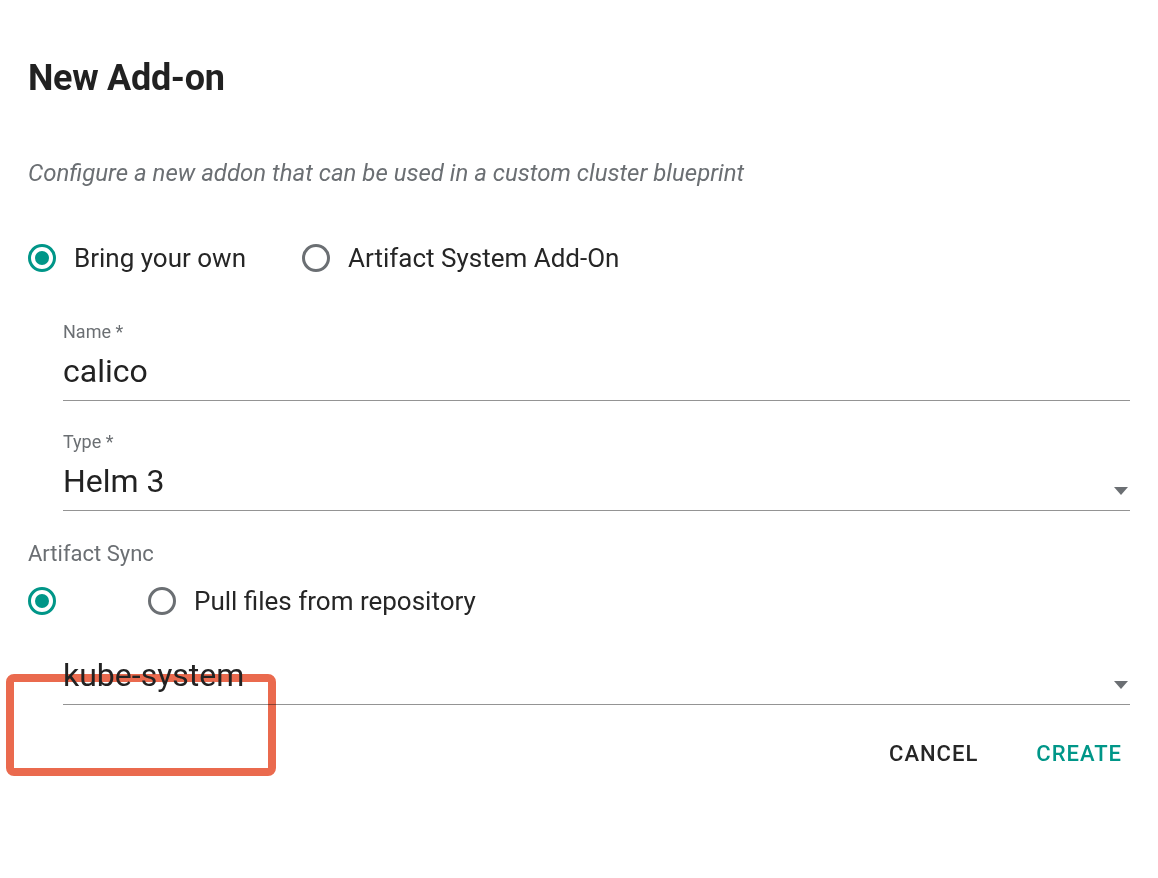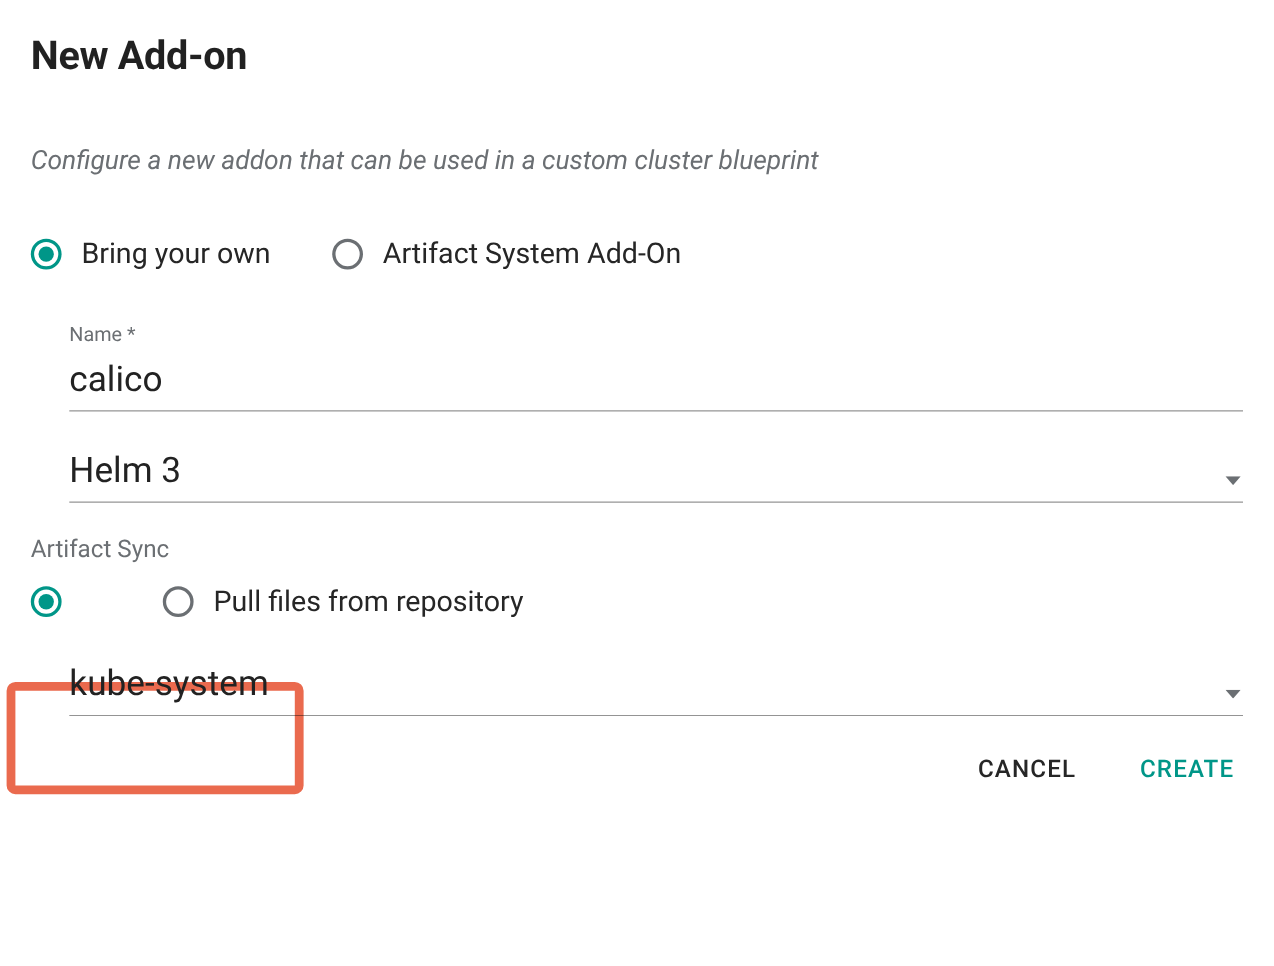--- a/index.html
+++ b/index.html
@@ -9,20 +9,21 @@
     width: 1158px;
     height: 878px;
     padding: 30px 28px 20px 28px;
     color: rgba(0,0,0,.87);
   }
   .page-title {
     font-size: 36px;
     font-weight: 700;
     margin-bottom: 60px;
     letter-spacing: -0.3px;
+    margin-top: 27px;
   }
   .subtitle {
     font-size: 24px;
     font-style: italic;
     color: #6b6f73;
     margin-bottom: 56px;
   }
   .radio-row {
     display: flex;
     align-items: center;
@@ -142,20 +143,21 @@
     <span class="radio-label">Artifact System Add-On</span>
   </div>
 </div>
 
 <div class="field">
   <label class="field-label">Name *</label>
   <input class="field-value" value="calico" style="">
 </div>
 
 <div class="field select-wrap">
+  <label class="field-label">Type *</label>
   <input class="field-value" readonly="" value="Helm 3" style="">
   <span class="dropdown-icon">
     <svg width="14" height="8" viewBox="0 0 14 8">
         <path d="M0 0 L7 8 L14 0 Z" fill="#6b6f73"></path>
       </svg>
   </span>
 </div>
 
 <div class="section-label">Artifact Sync</div>
 

